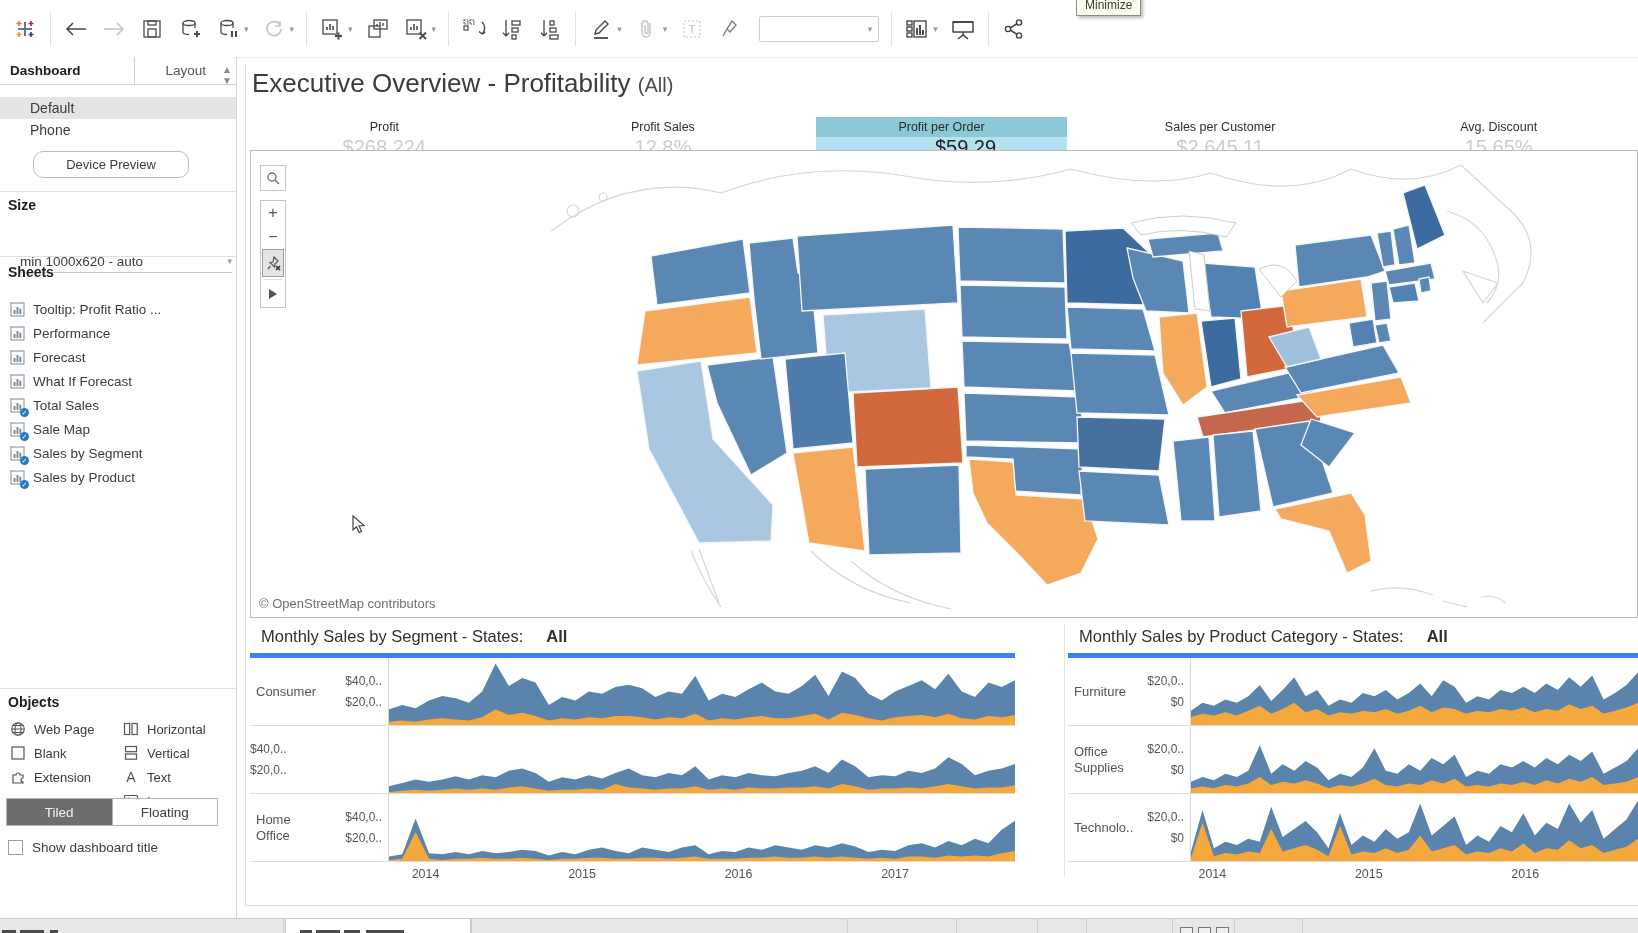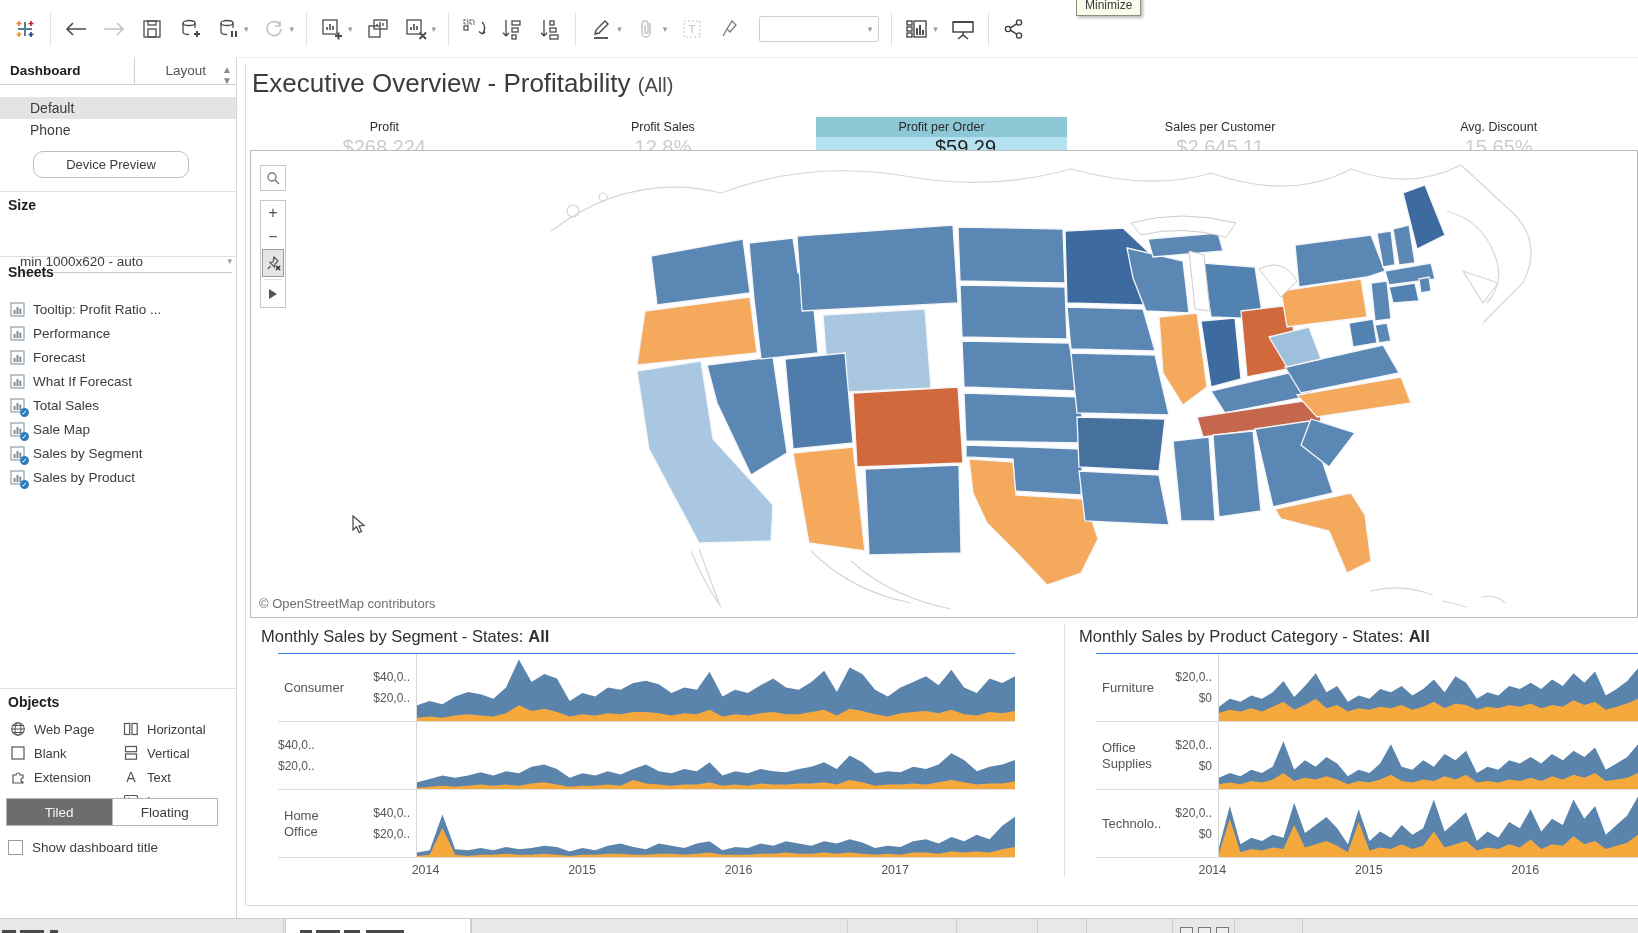--- a/index.html
+++ b/index.html
@@ -75,22 +75,22 @@
       border:1px solid #9c9c9c;margin:0 1px;}
   .mdiv{height:1px;background:#e0e0e0;margin:2px 3px;}
   #map-attrib{position:absolute;left:8px;bottom:6px;font-size:13px;color:#707070;}
   #cursor{position:absolute;left:352px;top:515px;}
   
   .chart-zone{position:absolute;top:620px;}
   #chart-left{left:250px;width:765px;}
   #chart-right{left:1068px;width:570px;}
   #zone-div{position:absolute;left:1064px;top:624px;width:1px;height:253px;background:#e3e3e3;}
   .chart-title{font-size:16.5px;color:#303030;height:33px;display:flex;align-items:center;padding-left:11px;}
-  .chart-title b{margin-left:5px;}
-  .chart-body{border-top:1px solid #3b82f6;margin-left:28px;}
+  .chart-title b{margin-left:23px;}
+  .chart-body{border-top:5px solid #3b82f6;}
   .crow{display:flex;height:67px;border-bottom:1px solid #dedede;}
   .crow-labels{display:flex;border-right:1px solid #d7d7d7;}
   .crow-name{display:flex;align-items:center;padding-left:6px;font-size:13px;color:#555;flex:1;line-height:16px;}
   .crow-ticks{display:flex;flex-direction:column;justify-content:center;align-items:flex-end;
       padding-right:6px;font-size:12px;color:#555;line-height:21px;}
   .crow-plot{flex:1;position:relative;}
   .crow-plot svg{position:absolute;left:0;bottom:0;width:100%;height:100%;}
   .chart-years{position:relative;height:24px;}
   .ylab{position:absolute;top:5px;font-size:12.5px;color:#555;transform:translateX(-50%);}
   

